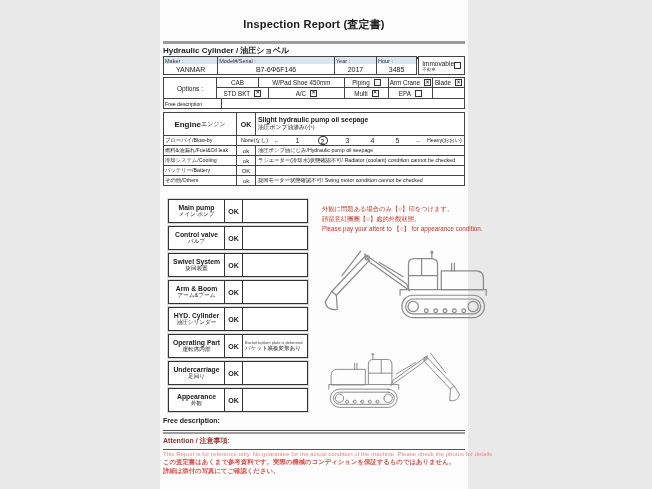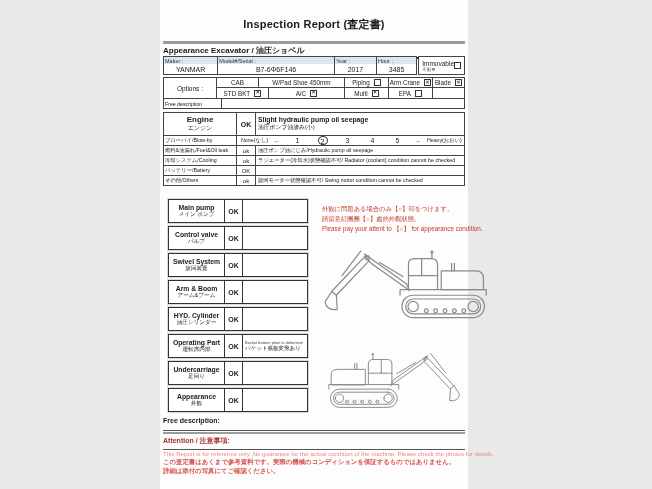--- a/index.html
+++ b/index.html
@@ -30,21 +30,21 @@
   .freedesc-row { position:absolute; left:3px; right:3px; top:98px; height:11px; display:flex; }
   .fd-label { width:59px; border:1px solid #444; font-size:5.2px; display:flex; align-items:center; padding-left:1px; background:#fff; }
   .fd-value { flex:1; border:1px solid #444; margin-left:-1px; background:#fff; }
 
   
   .engine-table { position:absolute; left:3px; right:3px; top:112px; }
   .eng-main { display:flex; height:24px; }
   .eng-row { display:flex; height:11px; margin-top:-1px; }
   .ecell { border:1px solid #444; margin-left:-1px; background:#fff; display:flex; align-items:center; }
   .ecell:first-child { margin-left:0; }
-  .eng-label { width:74px; flex-direction:column; justify-content:center; }
+  .eng-label { width:74px; flex-direction:row; justify-content:center; }
   .eng-label .en { font-size:8px; font-weight:bold; }
   .eng-label .jp { font-size:6px; }
   .eng-ok { width:20px; justify-content:center; font-size:7px; font-weight:bold; }
   .eng-note { flex:1; flex-direction:column; align-items:flex-start; justify-content:center; padding-left:2px; }
   .eng-note .note-en { font-size:6.8px; font-weight:bold; }
   .eng-note .note-jp { font-size:5.8px; }
   .row-label { width:74px; font-size:5.3px; padding-left:1px; white-space:nowrap; overflow:hidden; }
   .row-ok { width:20px; justify-content:center; font-size:6px; }
   .row-note { flex:1; font-size:5.3px; padding-left:2px; white-space:nowrap; overflow:hidden; }
   .scale { flex:1; font-size:7px; padding-left:4px; gap:2px; }
@@ -79,21 +79,21 @@
   .red2 { position:absolute; left:3px; right:3px; top:458px; font-size:6.4px; font-weight:bold; color:#d9534f; }
   .red3 { position:absolute; left:3px; right:3px; top:467px; font-size:6.4px; font-weight:bold; color:#d9534f; }
 </style>
 </head>
 <body>
 
 <div class="doc">
 
   <div class="title">Inspection Report (査定書)</div>
   <div class="rule-thick"></div>
-  <div class="section-header">Appearance Excavator / 油圧ショベル</div>
+  <div class="section-header">Hydraulic Cylinder / 油圧ショベル</div>
 
   <div class="info-table">
     <div class="info-cell" style="width:59px">
       <div class="info-label">Maker :</div>
       <div class="info-value">YANMAR</div>
     </div>
     <div class="info-cell" style="width:126px">
       <div class="info-label">Model#/Serial :</div>
       <div class="info-value">B7-6Φ6F146</div>
     </div>

